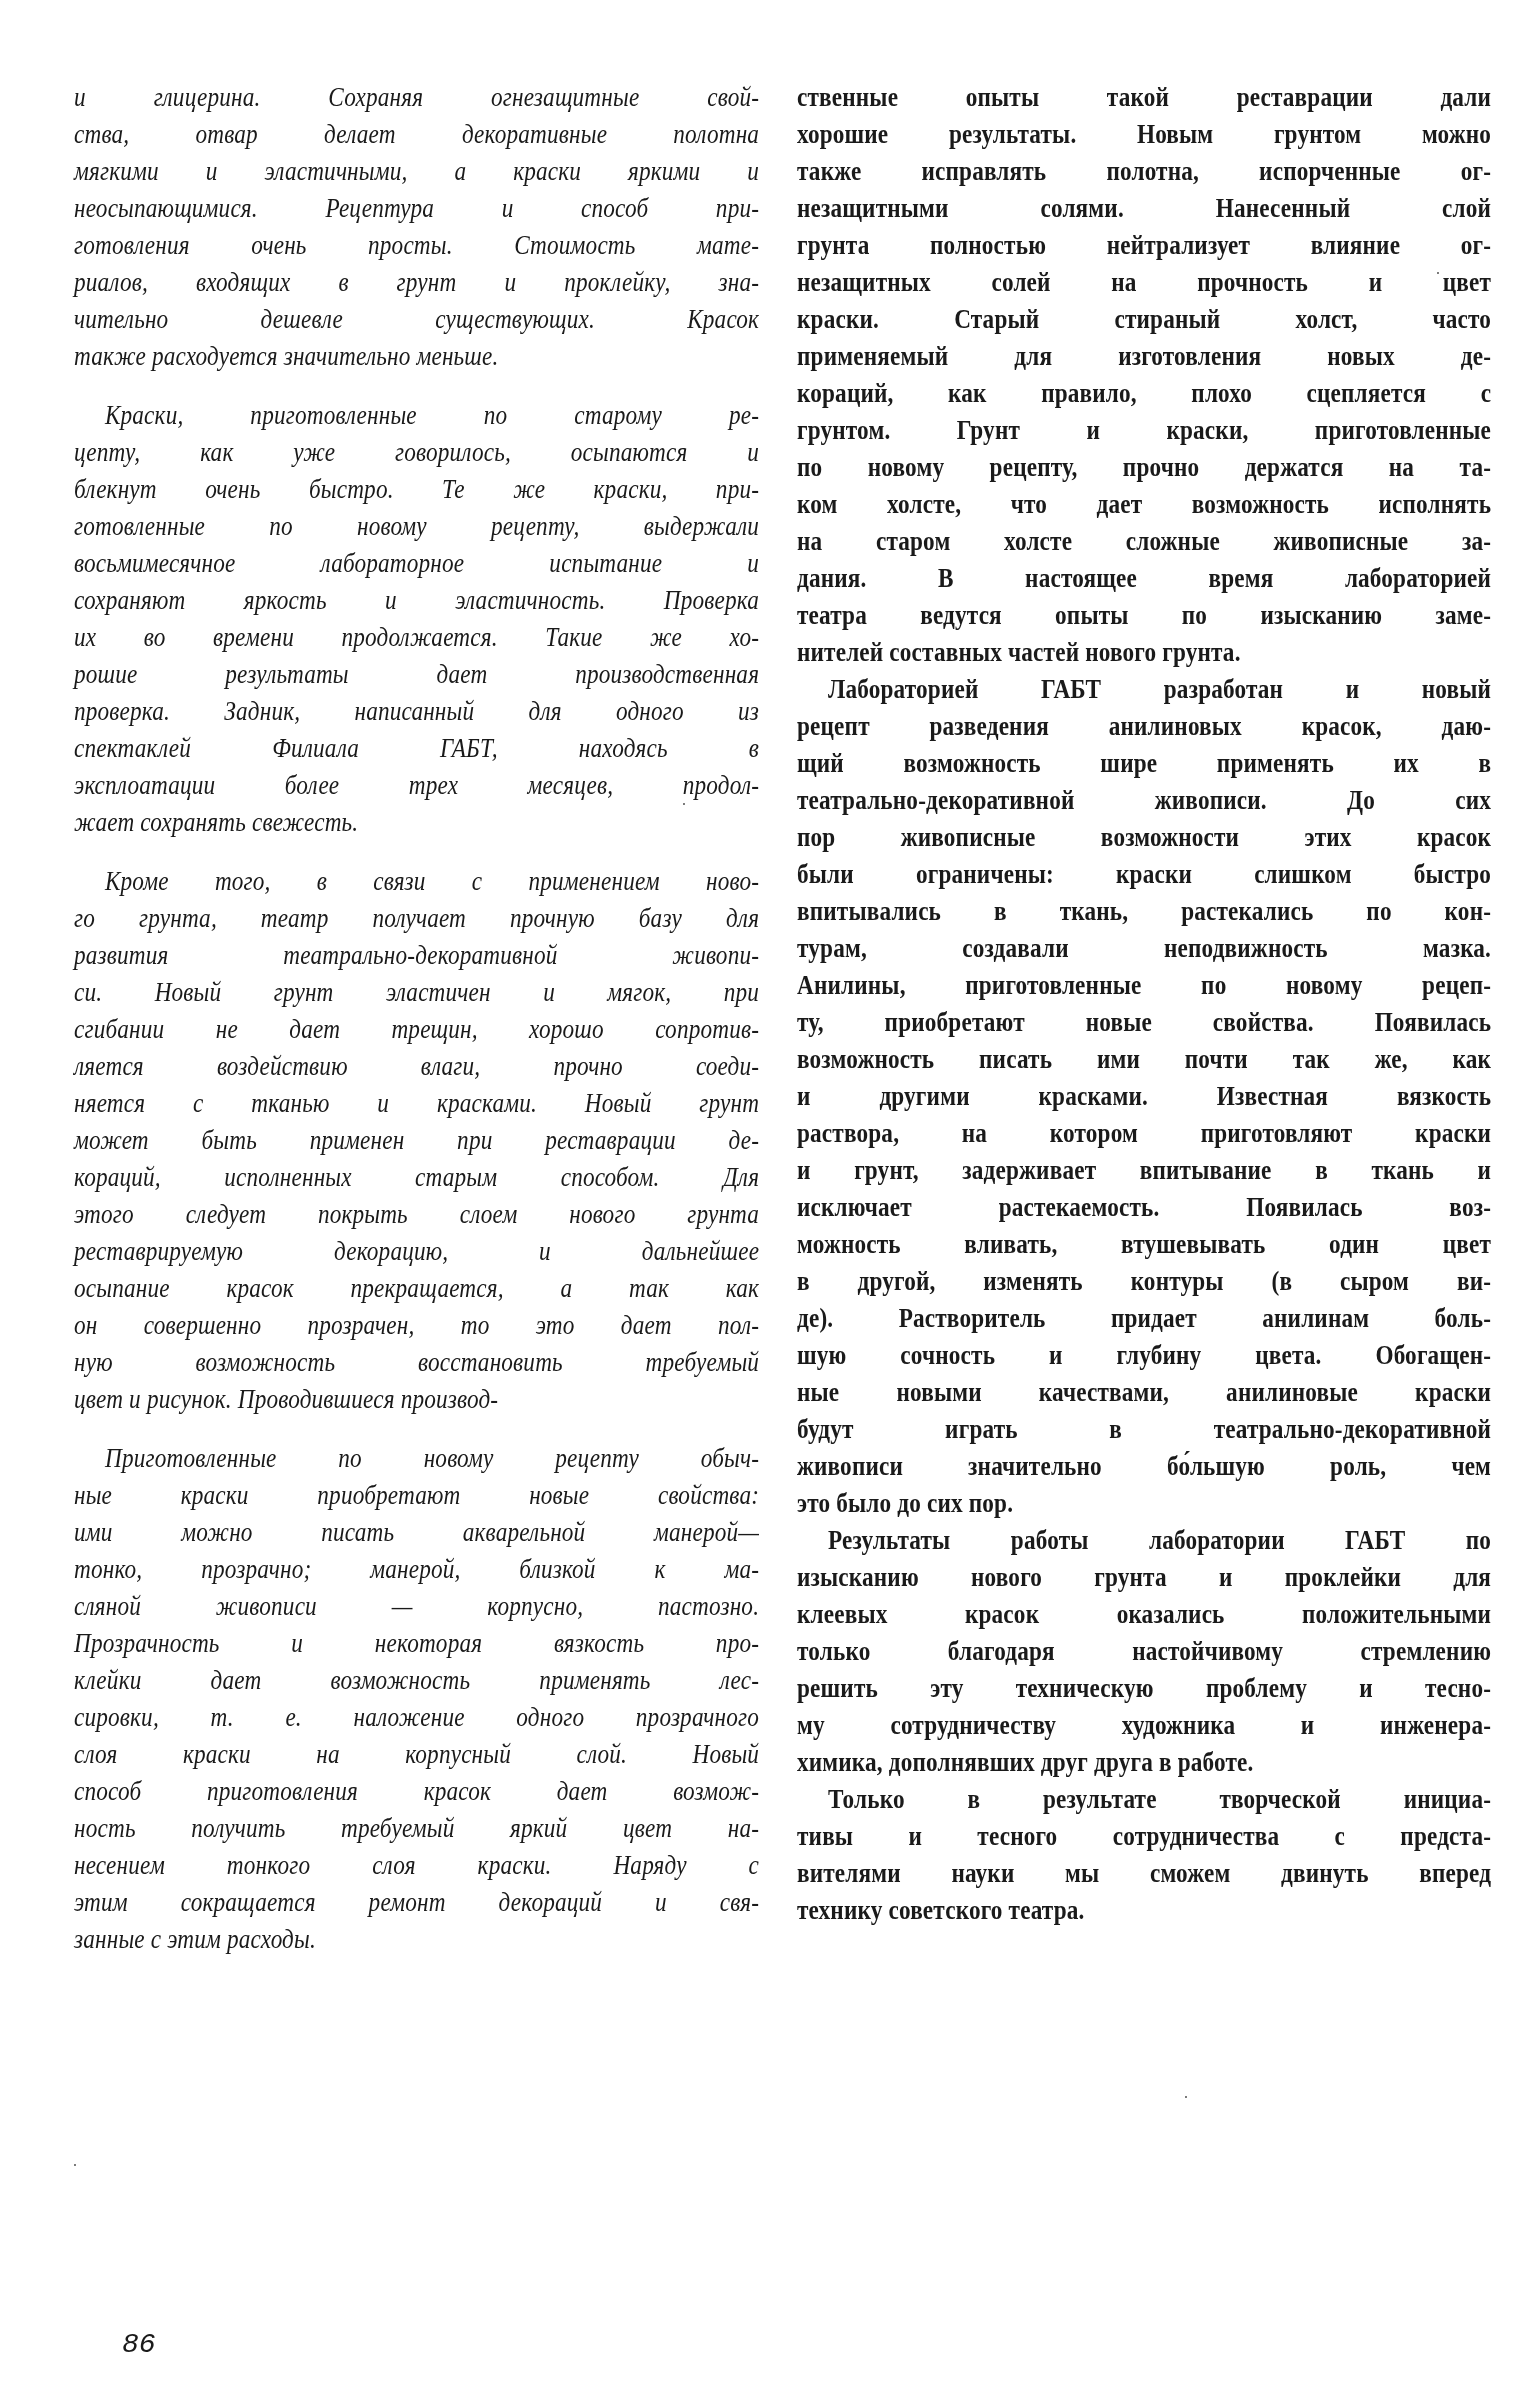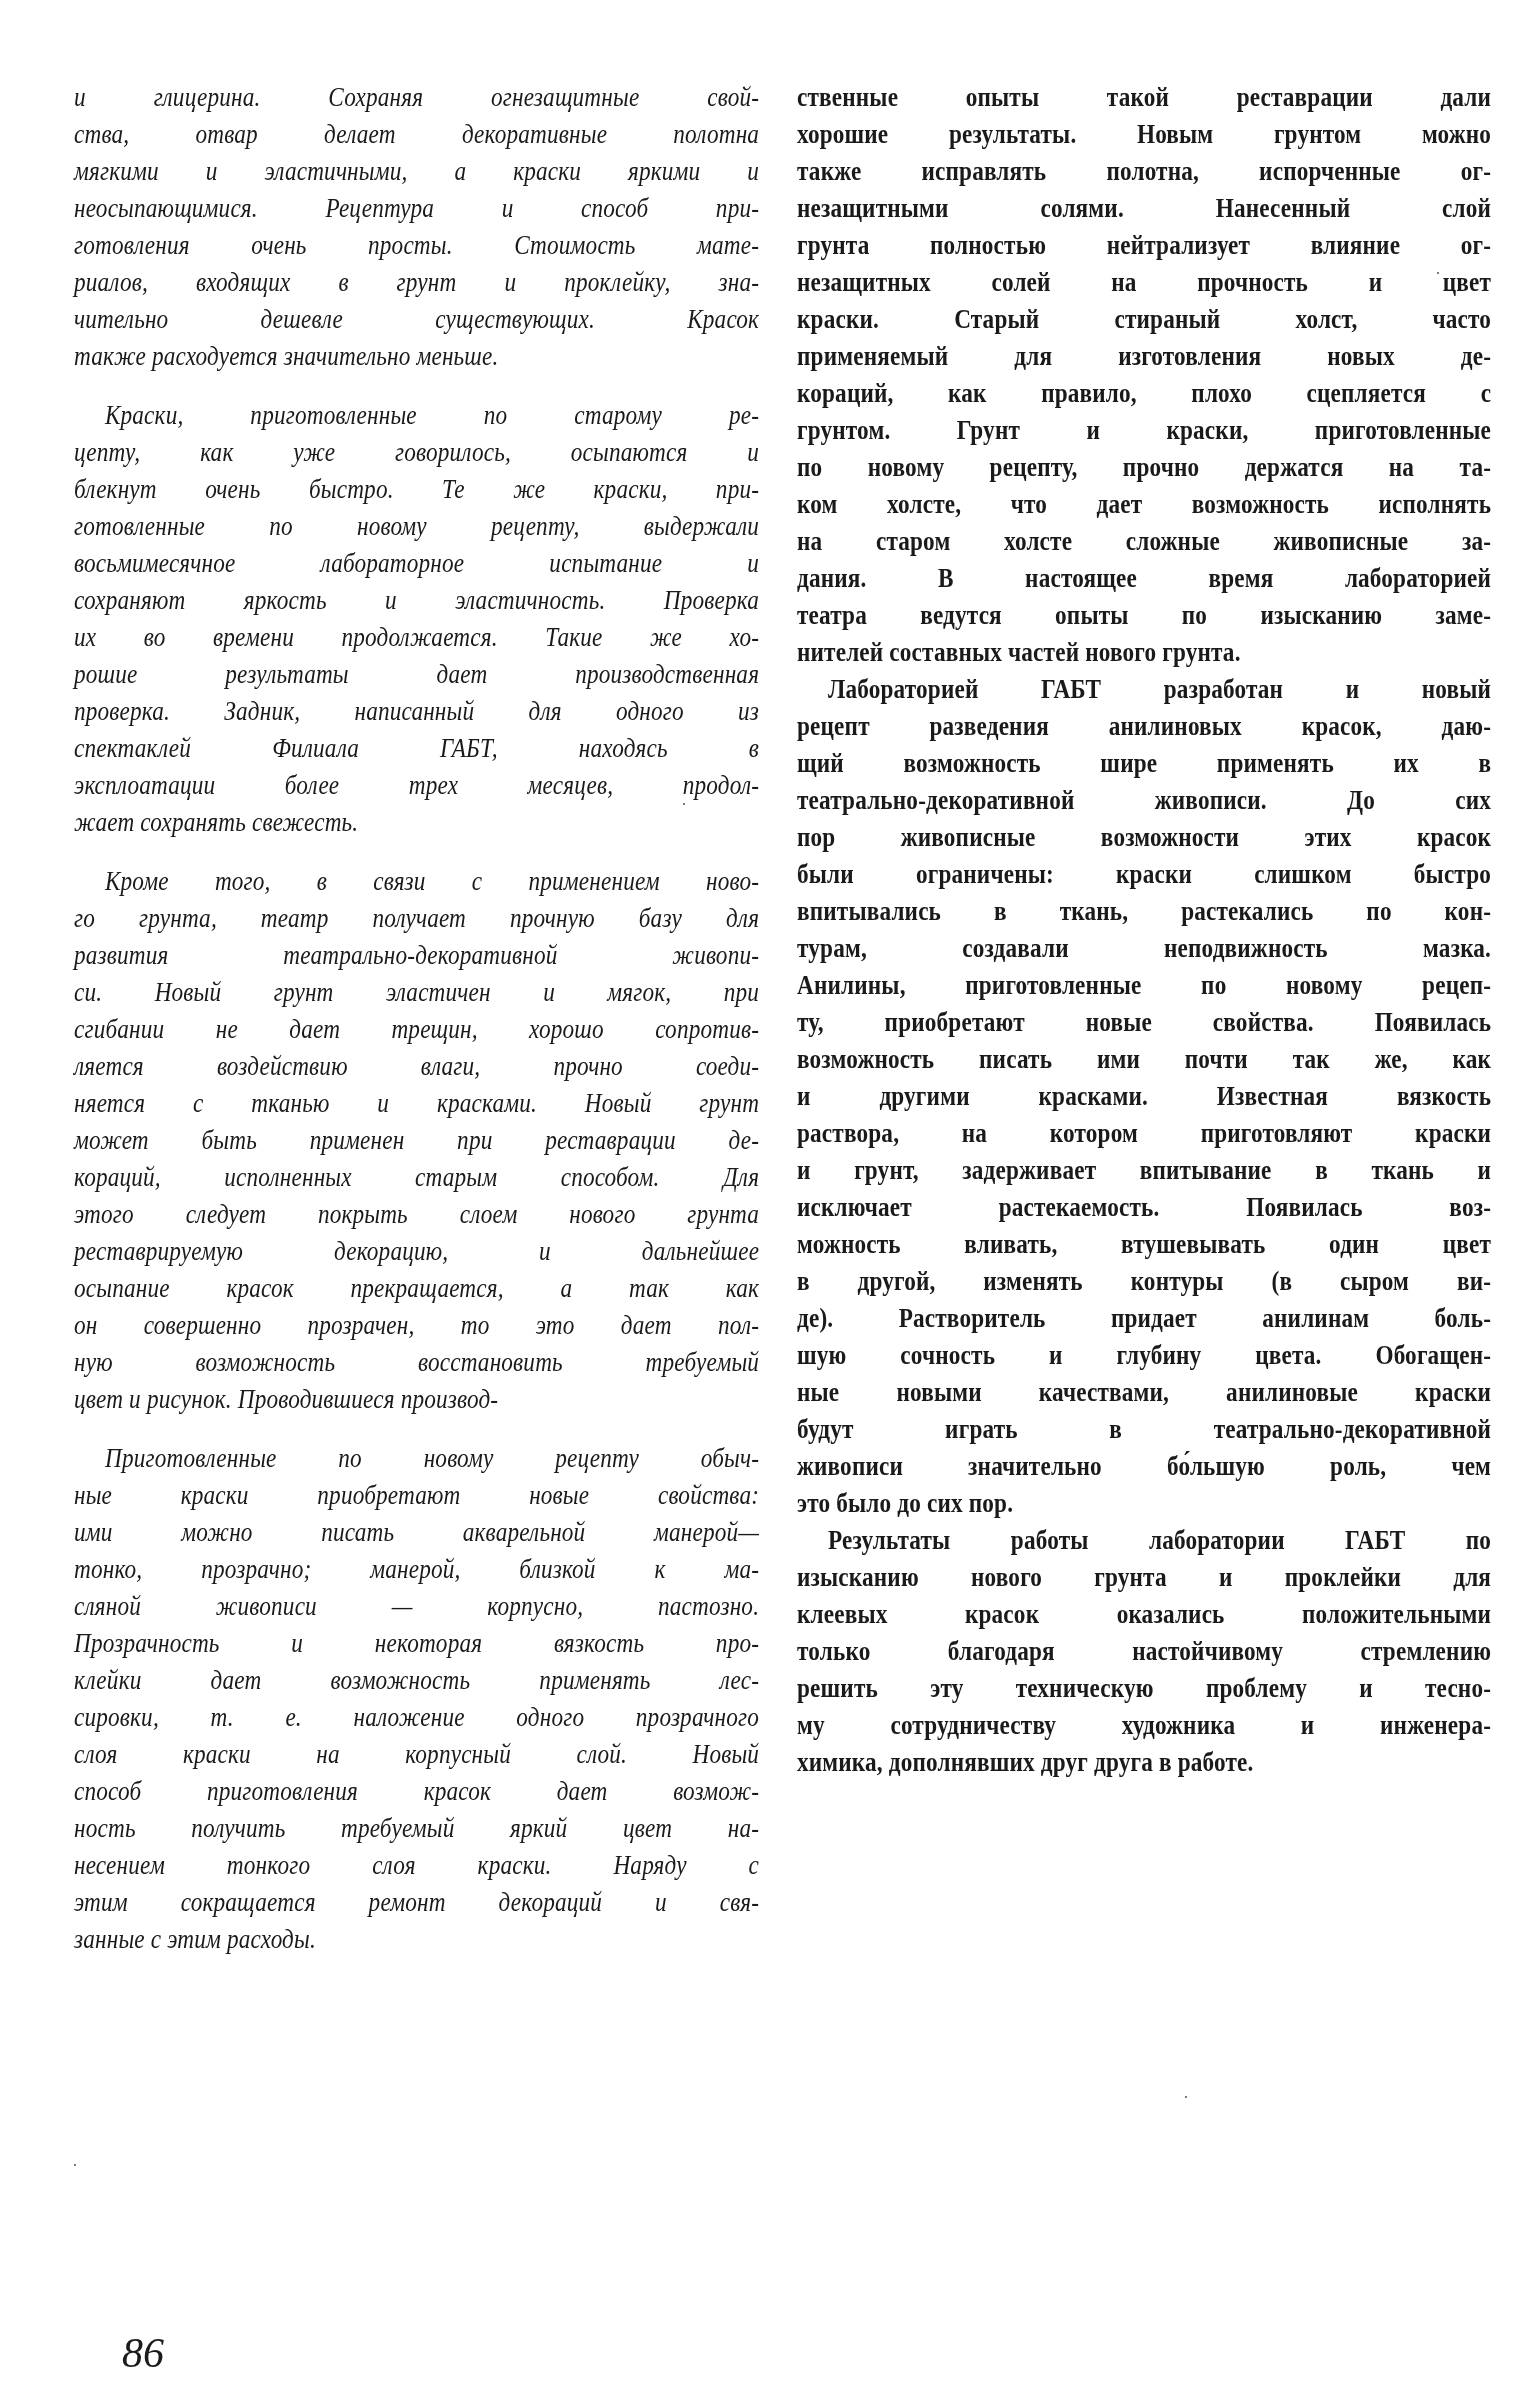--- a/index.html
+++ b/index.html
@@ -25,22 +25,22 @@
     white-space: nowrap;
     letter-spacing: 0.2px;
     transform: scaleX(0.86);
     transform-origin: left center;
     width: 116.3%;
   }
   .line.last { text-align-last: left; }
   .line.indent { padding-left: 36px; box-sizing: border-box; }
   #page-number {
     position: absolute; left: 122px; top: 2329px;
-    font-size: 42px; font-style: italic;
-    font-family: Liberation Serif, serif;
+    font-size: 28px; font-style: italic;
+    font-family: Liberation Mono, monospace;
   }
   .speck { position: absolute; width: 1.8px; height: 1.8px; background: #555; border-radius: 0.9px; }
 </style>
 </head>
 <body>
 
 <div id="col-left" class="column">
     <div class="paragraph">
       <span class="line">и глицерина. Сохраняя огнезащитные свой-</span>
       <span class="line">ства, отвар делает декоративные полотна</span>
@@ -145,20 +145,26 @@
     </div>
     <div class="paragraph">
       <span class="line indent">Результаты работы лаборатории ГАБТ по</span>
       <span class="line">изысканию нового грунта и проклейки для</span>
       <span class="line">клеевых красок оказались положительными</span>
       <span class="line">только благодаря настойчивому стремлению</span>
       <span class="line">решить эту техническую проблему и тесно-</span>
       <span class="line">му сотрудничеству художника и инженера-</span>
       <span class="line last">химика, дополнявших друг друга в работе.</span>
     </div>
+    <div class="paragraph">
+      <span class="line indent">Только в результате творческой инициа-</span>
+      <span class="line">тивы и тесного сотрудничества с предста-</span>
+      <span class="line">вителями науки мы сможем двинуть вперед</span>
+      <span class="line last">технику советского театра.</span>
+    </div>
   </div>
 
 <div id="page-number">86</div>
 
 <div class="speck" style="left:1437px;top:272px"></div>
 
 <div class="speck" style="left:683px;top:803px"></div>
 <div class="speck" style="left:74px;top:2164px"></div>
 <div class="speck" style="left:1185px;top:2096px"></div>
 

